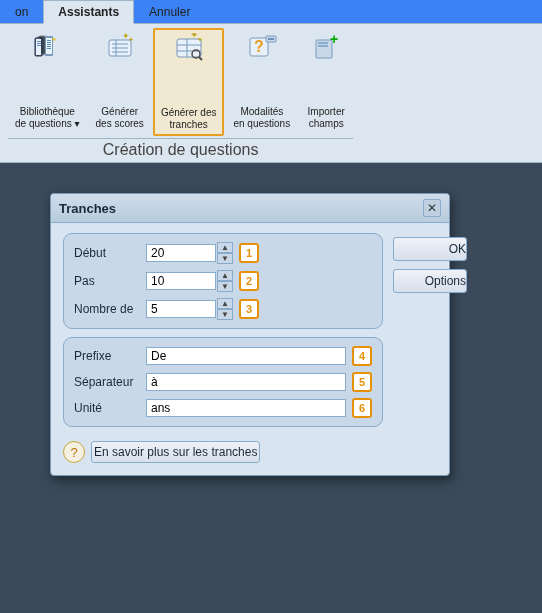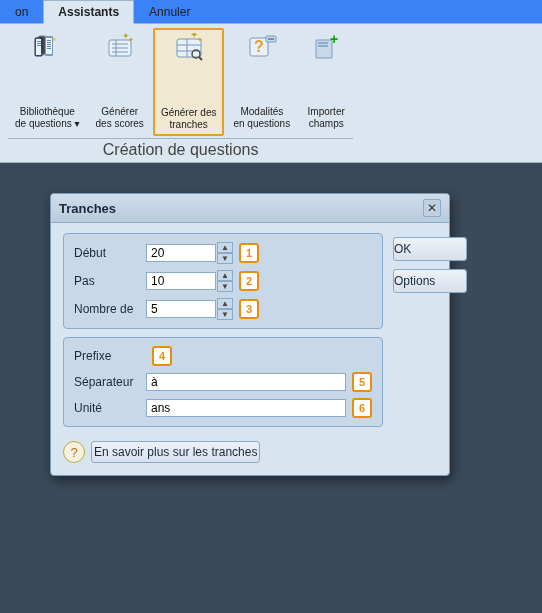--- a/index.html
+++ b/index.html
@@ -142,21 +142,21 @@
     }
 
     .dialog-body {
       padding: 10px 12px;
     }
 
     
     .form-section {
       background: #c8d8e8;
       border: 1px solid #8aaccc;
-      border-radius: 4px;
+      border-radius: 9px;
       padding: 8px 10px;
       margin-bottom: 8px;
     }
     .form-row {
       display: flex;
       align-items: center;
       margin-bottom: 6px;
     }
     .form-row:last-child { margin-bottom: 0; }
     .form-label {
@@ -220,21 +220,21 @@
     }
     .btn-ok, .btn-cancel {
       display: block;
       width: 74px;
       height: 24px;
       background: linear-gradient(to bottom, #eef2f8, #d8e0ec);
       border: 1px solid #8aaccc;
       border-radius: 3px;
       font-size: 12px;
       cursor: pointer;
-      text-align: left;
+      text-align: right;
       line-height: 22px;
       color: #1a2a3a;
       margin-bottom: 4px;
     }
 
     
     .help-row {
       display: flex;
       align-items: center;
       padding: 6px 0 2px 0;
@@ -410,20 +410,21 @@
                 <div class="badge">3</div>
               </div>
             </div>
           </div>
 
           <div class="form-section">
 
             <div class="form-row">
               <div class="form-label">Prefixe</div>
               <div class="form-input-wrap">
+                <input class="form-input input-wide" type="text" value="De" style="">
                 <div class="badge">4</div>
               </div>
             </div>
 
             <div class="form-row">
               <div class="form-label">Séparateur</div>
               <div class="form-input-wrap">
                 <input class="form-input input-wide" type="text" value="à" style="">
                 <div class="badge">5</div>
               </div>

